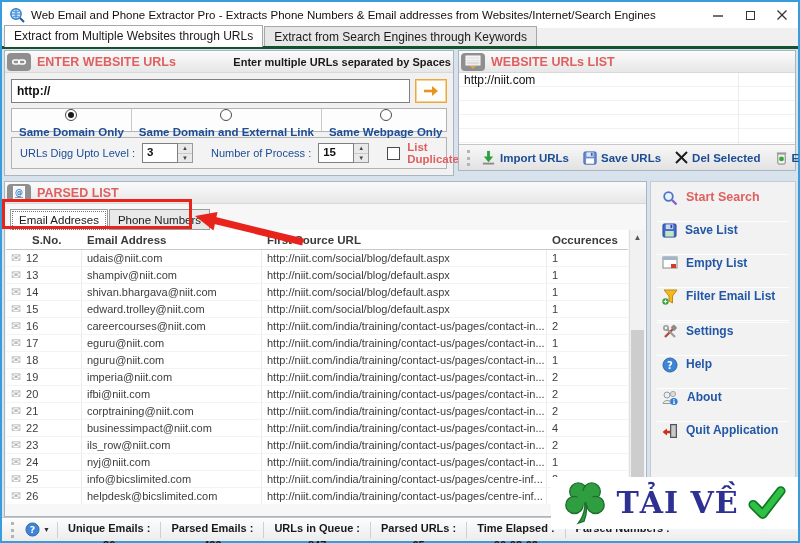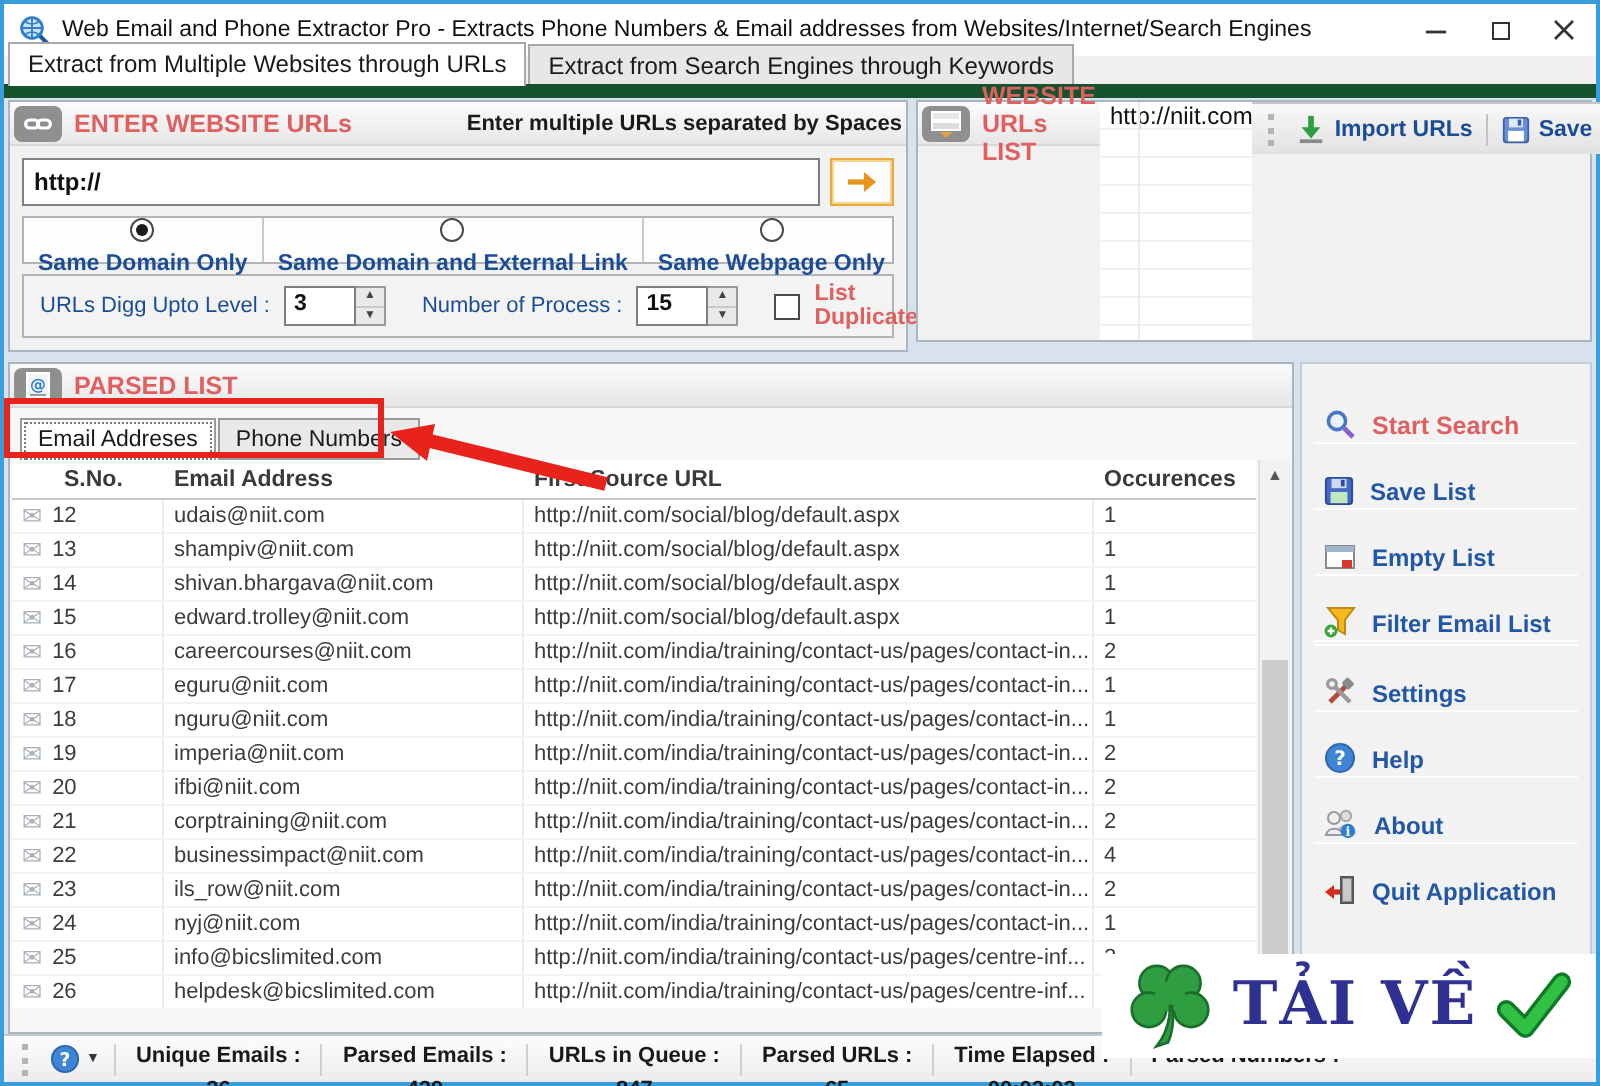--- a/index.html
+++ b/index.html
@@ -8,21 +8,21 @@
   .window *{box-sizing:border-box;}
 
   
   .titlebar{position:absolute;left:0;top:0;width:796px;height:26px;background:#fff;display:flex;align-items:center;padding-left:7px;gap:6px;}
   .title-text{font-size:11.5px;color:#111;white-space:nowrap;overflow:hidden;}
   .win-controls{margin-left:auto;display:flex;height:100%;}
   .wc{width:32px;height:100%;display:flex;align-items:center;justify-content:center;color:#333;}
   .maxbox{width:9px;height:9px;border:1px solid #333;display:inline-block;}
 
   
-  .tabstrip{position:absolute;left:0;top:26px;width:796px;height:21px;background:#f0f0f0;border-bottom:7px solid #14532d;padding-left:2px;display:flex;align-items:flex-end;}
+  .tabstrip{position:absolute;left:0;top:26px;width:796px;height:21px;background:#f0f0f0;border-bottom:3px solid #14532d;padding-left:2px;display:flex;align-items:flex-end;}
   .apptab{font-size:12px;color:#1a1a1a;padding:3px 9px 2px;background:#e7e7e7;border:1px solid #a8a8a8;border-bottom:none;margin-right:1px;white-space:nowrap;}
   .apptab.active{background:#fff;margin-bottom:-1px;padding-bottom:4px;font-weight:400;}
 
   
   .group{position:absolute;border:1px solid #a9b5c1;background:#f1f1f1;}
   .group-header{height:22px;display:flex;align-items:center;gap:6px;padding:0 2px;background:linear-gradient(#fbfbfb,#e7e7e7);border-bottom:1px solid #d8d8d8;color:#e05f5f;font-weight:bold;font-size:12.5px;}
   .badge{width:24px;height:18px;background:#8f8f8f;border-radius:4px;display:flex;align-items:center;justify-content:center;flex:none;}
   .hint{margin-left:auto;color:#1a1a1a;font-size:11px;font-weight:bold;}
 
   .grp-enter{left:2px;top:48px;width:450px;height:126px;}
@@ -39,21 +39,21 @@
   .opt-label{color:#1b4d96;font-weight:normal;font-size:11px;white-space:nowrap;}
   .spin{display:flex;align-items:stretch;height:20px;}
   .spin-val{width:36px;border:1px solid #7f7f7f;background:#fff;font-weight:bold;font-size:11.5px;padding:2px 4px;color:#111;}
   .spin-btns{width:15px;border:1px solid #9a9a9a;border-left:none;display:flex;flex-direction:column;background:#e9e9e9;}
   .spin-btns span{flex:1;display:flex;align-items:center;justify-content:center;font-size:6px;color:#444;border-bottom:1px solid #c9c9c9;}
   .spin-btns span:last-child{border-bottom:none;}
   .opt-sep{width:1px;align-self:stretch;margin:3px 2px;background:#cdcdcd;}
   .checkbox{width:13px;height:13px;border:1px solid #4a4a4a;background:#fff;flex:none;}
   .chk-label{color:#e05f5f;font-weight:bold;font-size:11.5px;}
 
-  .grp-urls{left:456px;top:48px;width:338px;height:121px;display:flex;flex-direction:row;}
+  .grp-urls{left:456px;top:48px;width:338px;height:121px;display:flex;flex-direction:column;}
   .urllist{flex:1;background:#fff;position:relative;font-size:12px;color:#111;background-image:repeating-linear-gradient(to bottom,transparent 0 13px,#f1f1f1 13px 14px);}
   .urllist .vline{position:absolute;top:0;bottom:0;right:56px;width:1px;background:#ececec;}
   .ulrow{height:14px;line-height:14px;padding-left:5px;}
   .ltoolbar{height:26px;background:linear-gradient(#f8f8f8,#e2e2e2);border-top:1px solid #c6c6c6;display:flex;align-items:center;padding-left:4px;}
   .grip{height:16px;border-left:3px dotted #b4b4b4;margin:0 4px;}
   .tb-btn{display:flex;align-items:center;gap:4px;padding:0 7px;color:#1b4d96;font-weight:bold;font-size:11.5px;white-space:nowrap;}
   .tb-sep{width:1px;height:16px;background:#c2c2c2;}
 
   
   .grp-parsed{left:2px;top:179px;width:643px;height:336px;background:#f7f7f7;}
@@ -69,21 +69,21 @@
   .c3{width:285px;flex:none;}
   .c4{flex:1;border-right:none;}
   .thead .tc{border-right:none;}
   .env{color:#a8b0b8;font-size:12px;line-height:1;}
   .vscroll{position:absolute;right:1px;top:48px;width:16px;bottom:12px;background:#f1f1f1;border-left:1px solid #e0e0e0;}
   .vs-up{height:15px;display:flex;align-items:center;justify-content:center;color:#555;font-size:8px;}
   .vs-thumb{position:absolute;left:1px;right:1px;top:100px;height:174px;background:#cdcdcd;}
 
   
   .sidebar{position:absolute;left:648px;top:179px;width:146px;height:336px;background:#f2f2f2;border:1px solid #c2ccd6;padding-top:8px;}
-  .side-item{height:30px;display:flex;align-items:flex-end;gap:8px;padding-left:11px;font-weight:bold;font-size:12px;color:#2257a5;white-space:nowrap;}
+  .side-item{height:30px;display:flex;align-items:flex-start;gap:8px;padding-left:11px;font-weight:bold;font-size:12px;color:#2257a5;white-space:nowrap;}
   .side-item.red{color:#e05f5f;font-size:12.5px;}
   .side-sep{height:1px;background:#dedede;border-bottom:1px solid #fdfdfd;margin:1px 6px;}
   .side-item svg{flex:none;}
 
   
   .statusbar{position:absolute;left:0;top:515px;width:796px;height:24px;background:linear-gradient(#fdfdfd,#ececec);border-top:1px solid #c6c6c6;display:flex;align-items:center;font-size:11px;font-weight:bold;color:#191919;padding-left:5px;}
   .sb-item{display:flex;align-items:center;gap:5px;padding:0 10px;border-left:1px solid #cfcfcf;height:16px;white-space:nowrap;flex-direction:column;}
   .helpwrap{display:flex;align-items:center;gap:3px;padding:0 7px;}
   .ddarrow{font-size:7px;color:#333;}
 

